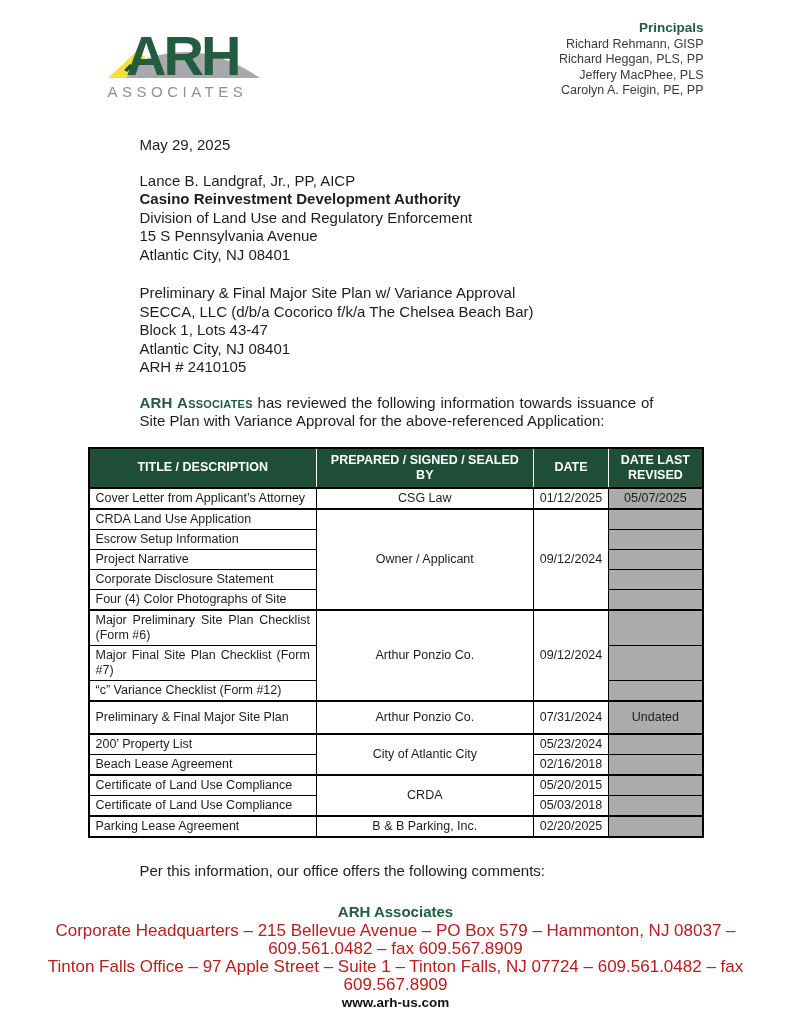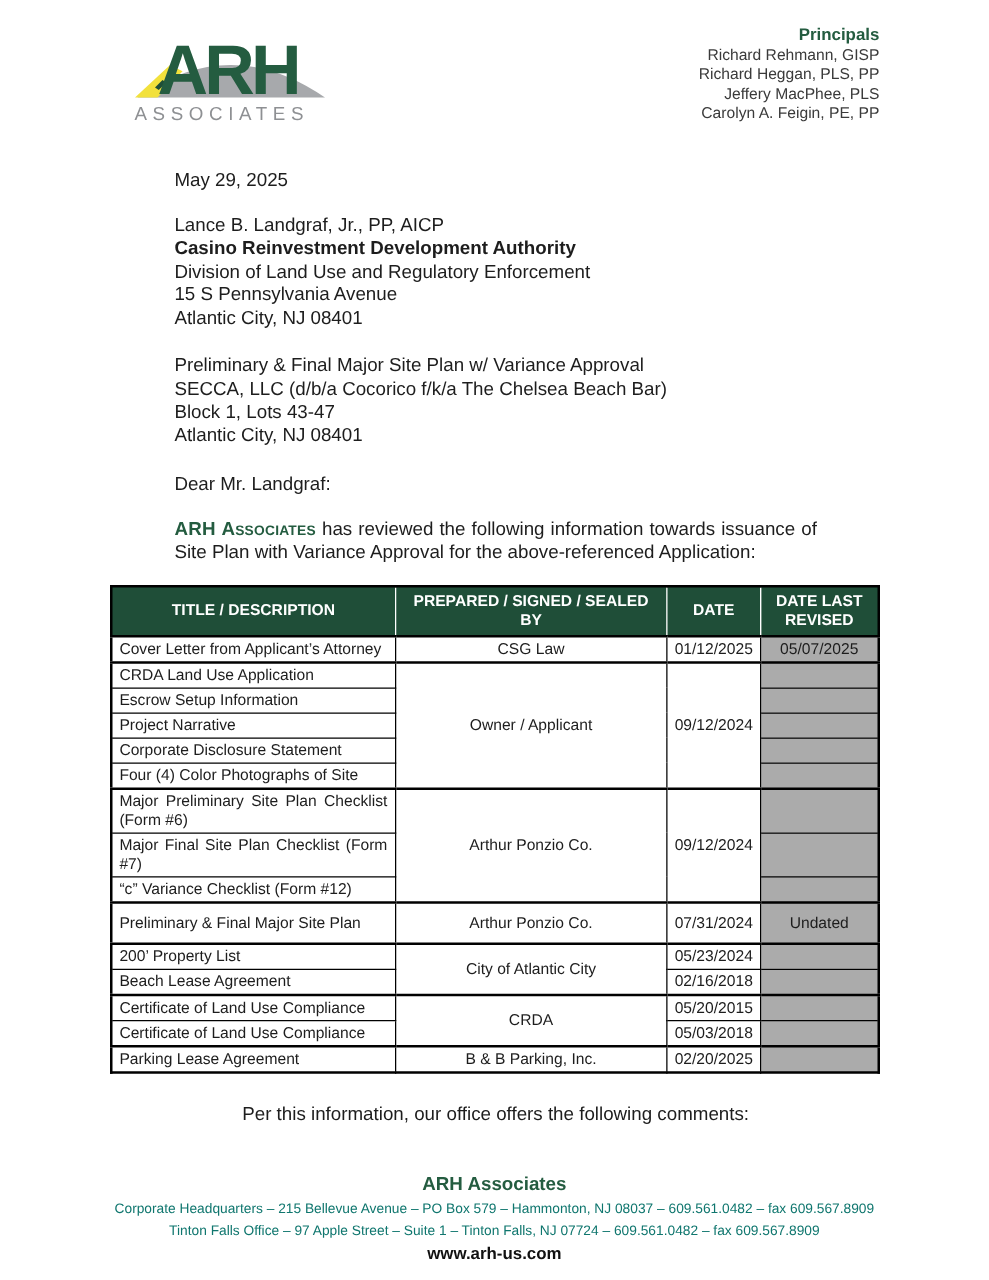--- a/index.html
+++ b/index.html
@@ -45,21 +45,21 @@
   .recipient{ margin-top:17px; }
   .recipient .org{ font-weight:bold; }
   .re-block{ margin-top:20px; display:flex; }
   .re-label{ width:72px; flex:0 0 72px; }
   .salutation{ margin-top:21px; }
   .intro{ margin-top:17px; text-align:justify; }
   .intro .brand{
     color:var(--brand-green); font-weight:bold; font-variant:small-caps;
     letter-spacing:.2px;
   }
-  .comments-line{ margin-top:24px; text-align:center; }
+  .comments-line{ margin-top:24px; text-align:left; }
   
   table.review{
     width:616px; margin:16px auto 0;
     border-collapse:collapse;
     border:2px solid #000;
     font-size:12.5px; line-height:15px;
   }
   table.review th{
     background:var(--header-green); color:#fff;
     border:1px solid #fff;
@@ -76,21 +76,21 @@
   td.c-title{ text-align:justify; }
   td.c-prepared, td.c-date, td.c-revised{ text-align:center; }
   td.c-revised{ background:var(--gray-cell); }
   tr.tall td{ padding-top:8px; padding-bottom:8px; }
   
   .footer{
     position:absolute; left:0; right:0; bottom:12px;
     text-align:center; line-height:18px;
   }
   .footer-company{ color:var(--brand-green); font-weight:bold; font-size:15px; margin-bottom:1px; }
-  .footer-line{ font-size:11px; color:#0f766e; }
+  .footer-line{ font-size:17px; color:#b91c1c; }
   .footer-site{ font-size:13.5px; font-weight:bold; color:#111; }
 </style>
 </head>
 <body>
 
 <div class="page">
 
   <div class="letterhead">
     <div class="logo-block">
       <svg class="logo-svg" width="160" height="62" viewBox="0 0 160 62">
@@ -120,24 +120,24 @@
       <div>15 S Pennsylvania Avenue</div>
       <div>Atlantic City, NJ 08401</div>
     </div>
 
     <div class="re-block">
       <div class="re-content">
         <div>Preliminary &amp; Final Major Site Plan w/ Variance Approval</div>
         <div>SECCA, LLC (d/b/a Cocorico f/k/a The Chelsea Beach Bar)</div>
         <div>Block 1, Lots 43-47</div>
         <div>Atlantic City, NJ 08401</div>
+        <div>ARH # 2410105</div>
       </div>
     </div>
 
-    <div class="salutation">Dear Mr. Landgraf:</div>
 
     <p class="intro"><span class="brand">ARH Associates</span><span> has reviewed the following information towards issuance of Site Plan with Variance Approval for the above-referenced Application:</span></p>
   </div>
 
   <table class="review">
     <colgroup>
       <col style="width:230px">
         <col style="width:219px">
         <col style="width:73px">
         <col style="width:94px">

